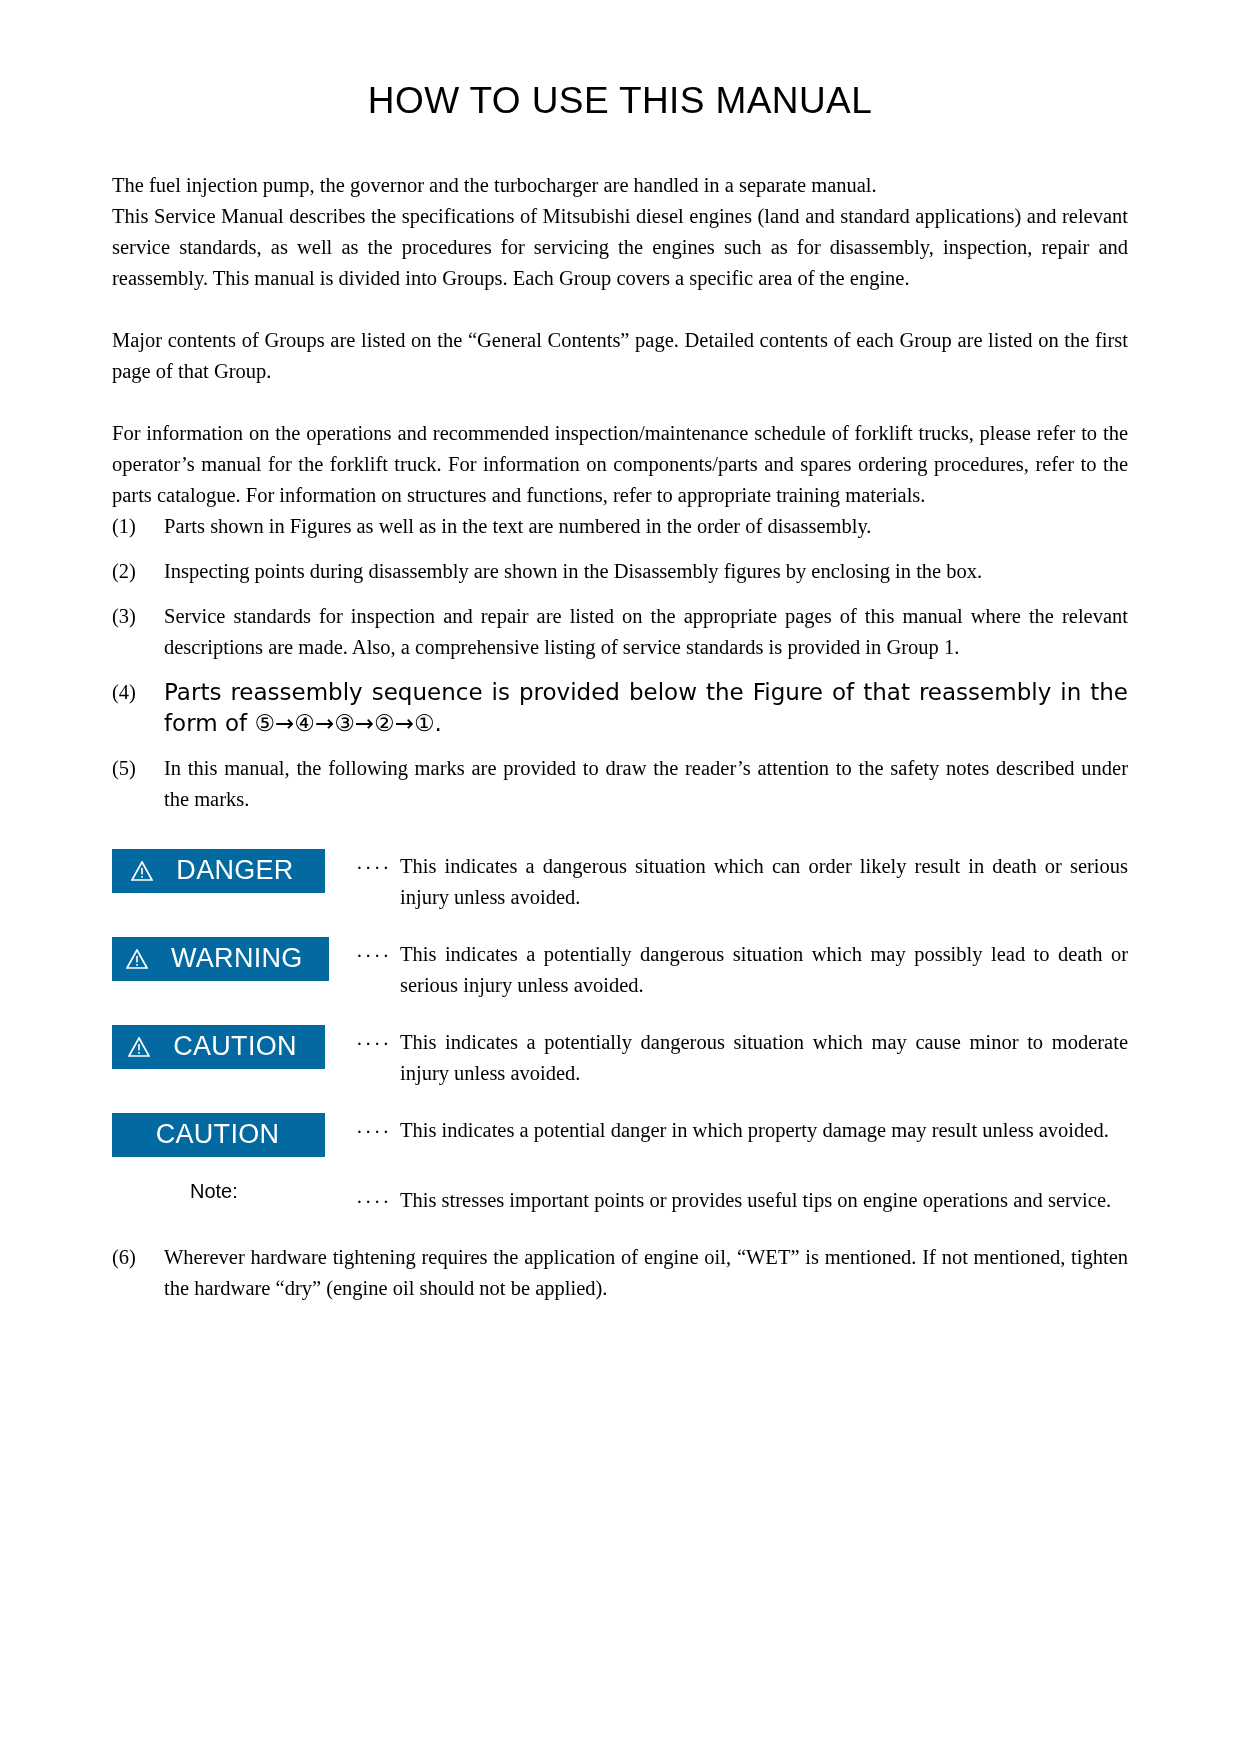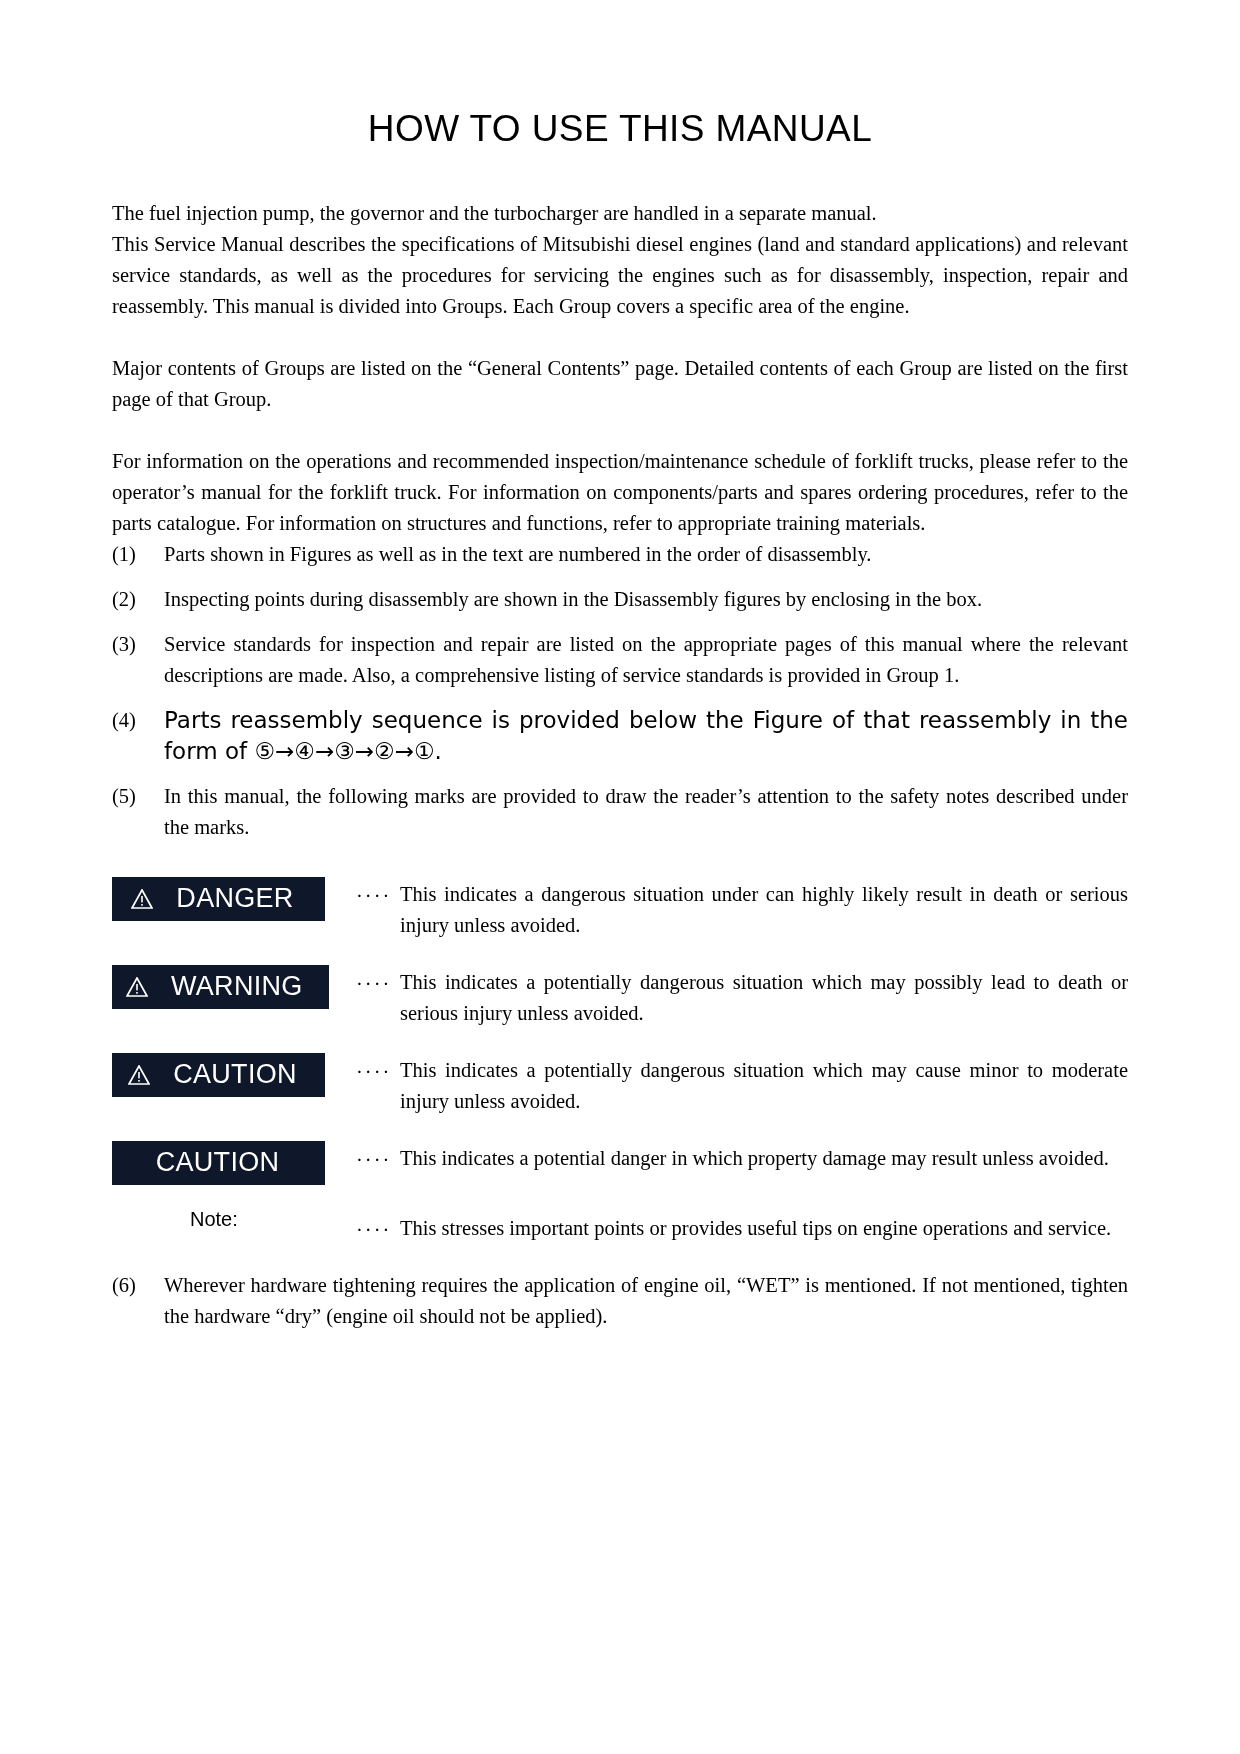--- a/index.html
+++ b/index.html
@@ -12,21 +12,21 @@
     height: 1754px;
     font-family: "Liberation Serif", serif;
     color: #000000;
     overflow: hidden;
     position: relative;
   }
   .page {
     box-sizing: border-box;
     width: 1240px;
     height: 1626px;
-    padding: 108px 112px 60px 112px;
+    padding: 80px 112px 60px 112px;
   }
   h1.doc-title {
     font-family: "Liberation Sans", sans-serif;
     font-weight: 400;
     font-size: 37px;
     text-align: center;
     letter-spacing: 0.4px;
     margin: 0 0 48px 0;
   }
   p.body-par {
@@ -81,21 +81,21 @@
     display: flex;
     align-items: flex-start;
     margin-bottom: 24px;
   }
   .mark-label-cell {
     flex: 0 0 244px;
     display: flex;
     justify-content: flex-start;
   }
   .mark-box {
-    background: #0f172a;
+    background: #0369a1;
     color: #ffffff;
     font-family: "Liberation Sans", sans-serif;
     font-size: 27px;
     line-height: 1;
     padding: 8px 26px 9px 14px;
     display: inline-flex;
     align-items: center;
     gap: 23px;
     letter-spacing: 0.3px;
     min-width: 213px;
@@ -192,21 +192,21 @@
             <svg viewBox="0 0 22 20" width="22" height="20" aria-hidden="true">
               <polygon points="11,1 21,19 1,19" fill="none" stroke="#ffffff" stroke-width="1.7"></polygon>
               <rect x="10.2" y="7" width="1.6" height="6.4" fill="#ffffff"></rect>
               <rect x="10.2" y="15" width="1.6" height="1.7" fill="#ffffff"></rect>
             </svg>
           </span>
           <span>DANGER</span>
         </div>
       </div>
       <div class="dots">····</div>
-      <div class="mark-desc">This indicates a dangerous situation under can highly likely result in death or serious injury unless avoided.</div>
+      <div class="mark-desc">This indicates a dangerous situation which can order likely result in death or serious injury unless avoided.</div>
     </div>
 
     <div class="mark-row">
       <div class="mark-label-cell">
         <div class="mark-box">
           <span class="warn-tri">
             <svg viewBox="0 0 22 20" width="22" height="20" aria-hidden="true">
               <polygon points="11,1 21,19 1,19" fill="none" stroke="#ffffff" stroke-width="1.7"></polygon>
               <rect x="10.2" y="7" width="1.6" height="6.4" fill="#ffffff"></rect>
               <rect x="10.2" y="15" width="1.6" height="1.7" fill="#ffffff"></rect>

